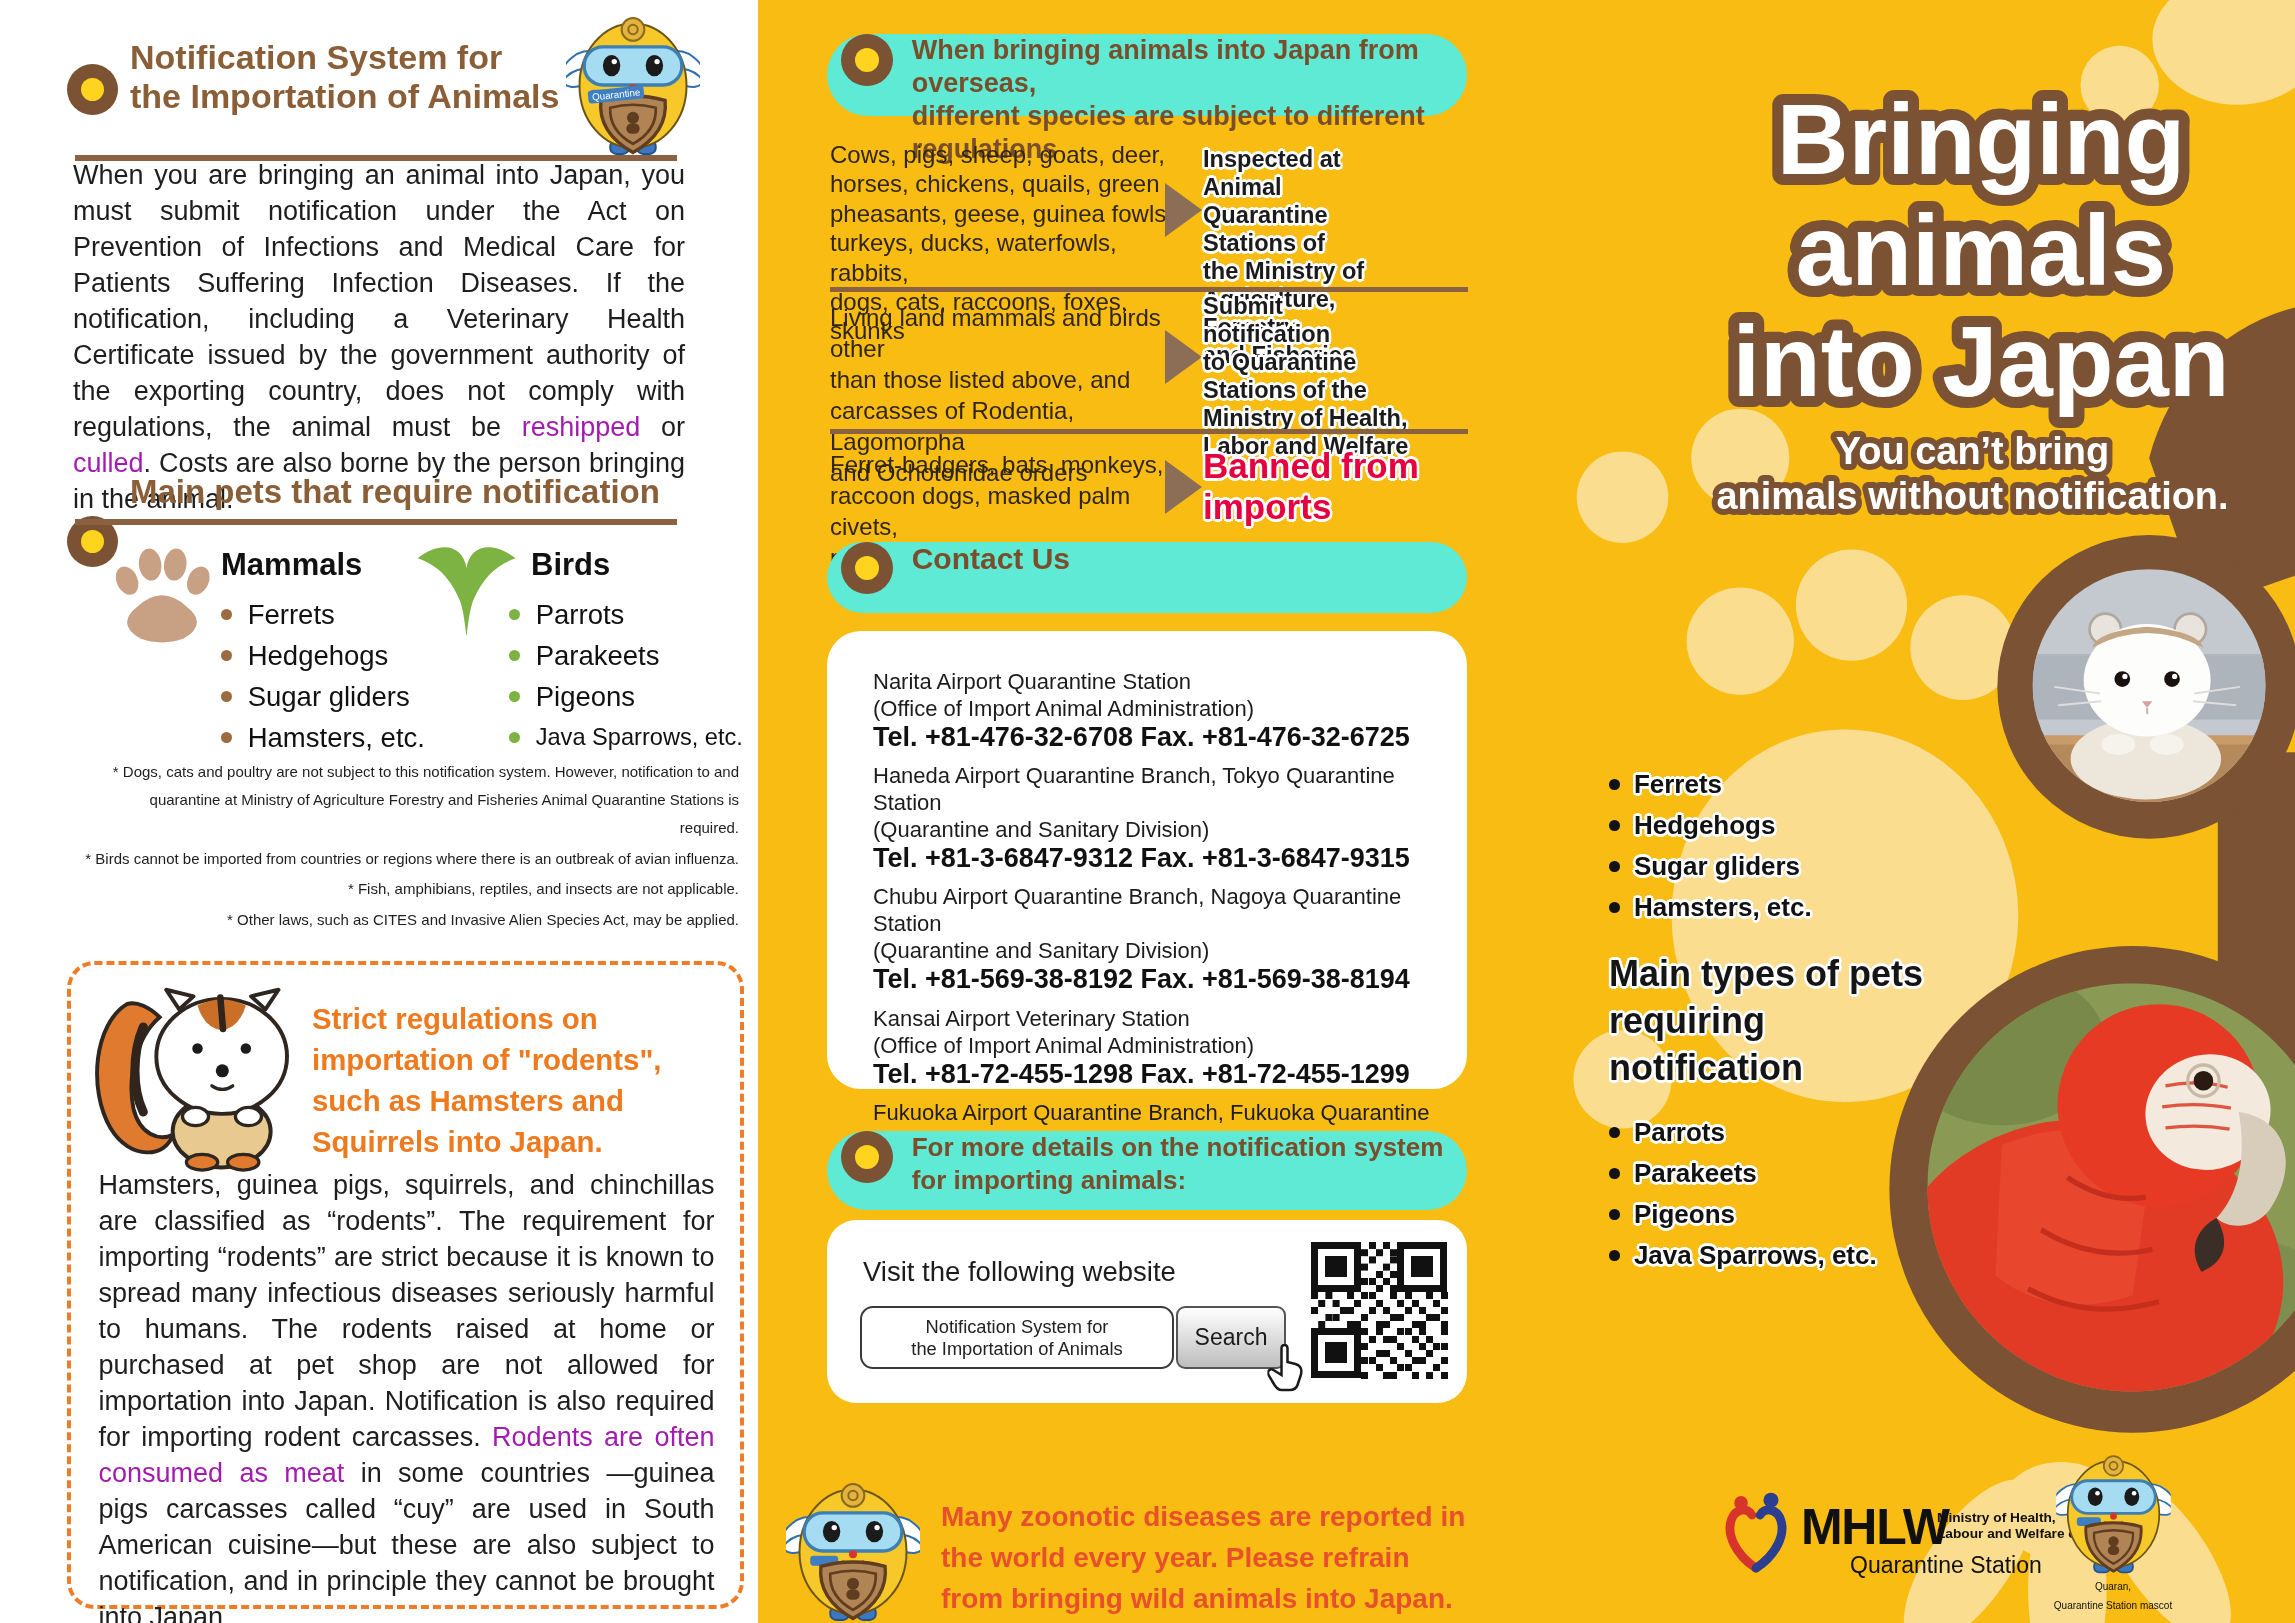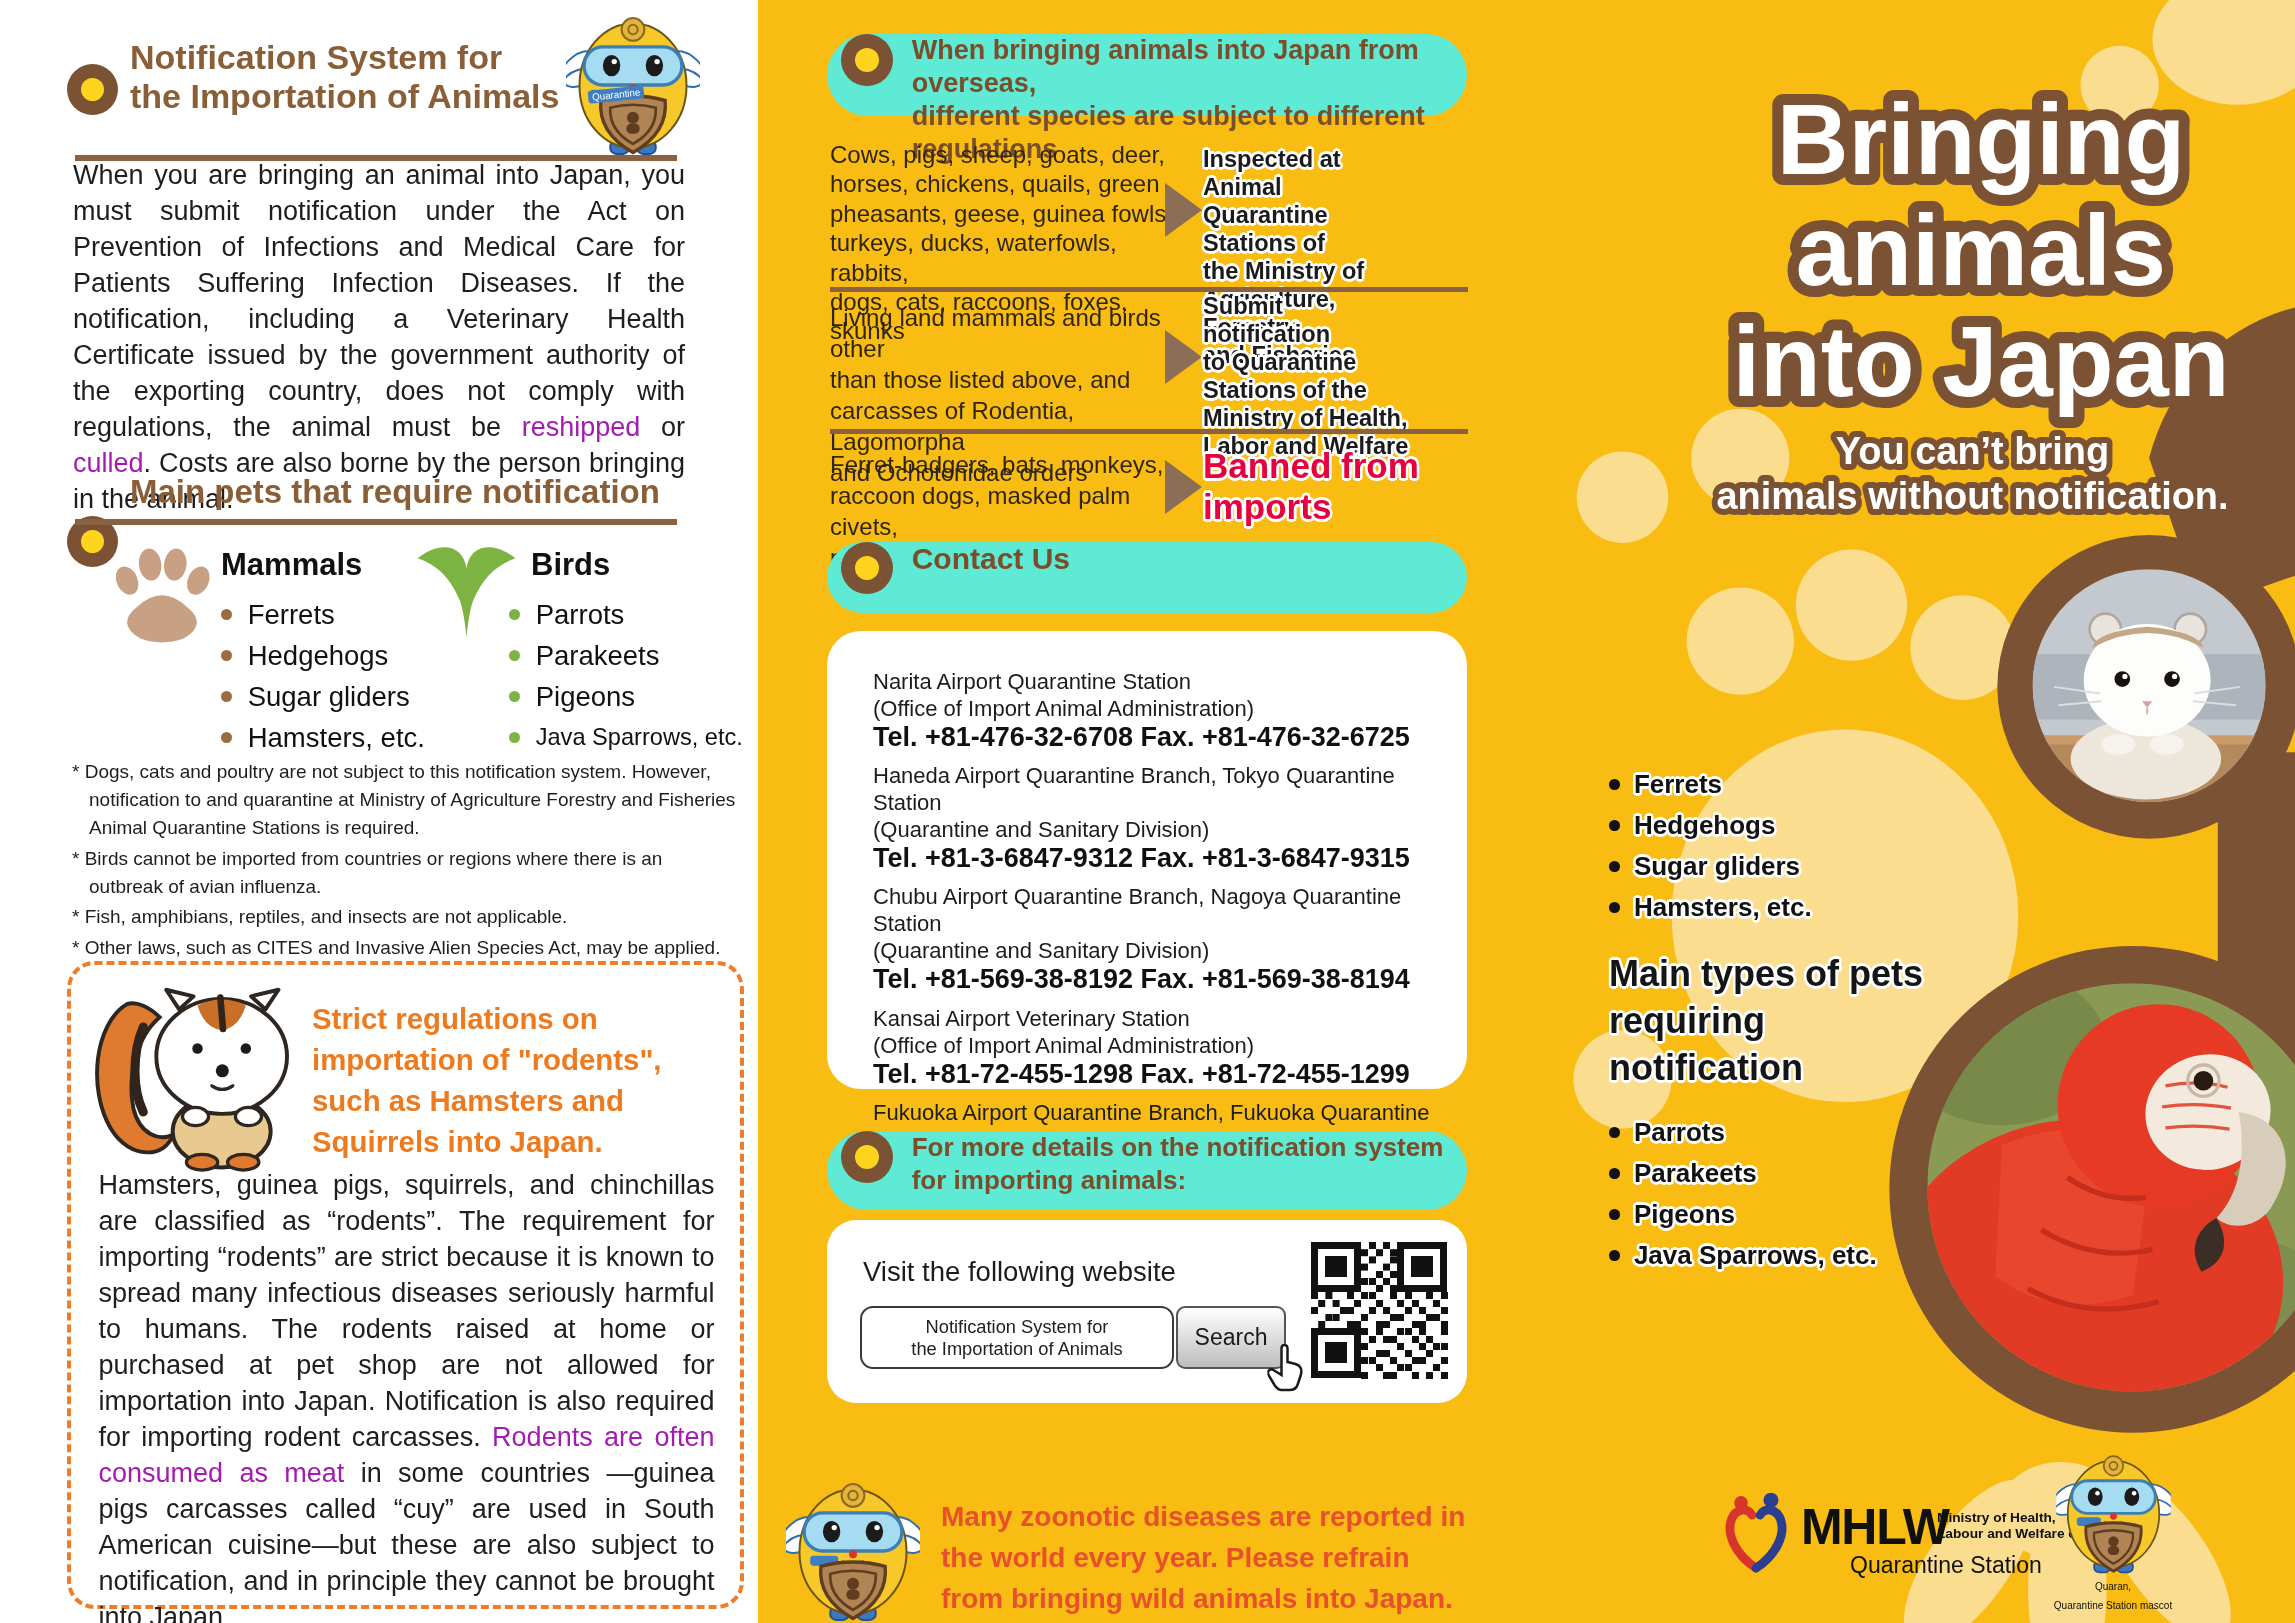--- a/index.html
+++ b/index.html
@@ -19,21 +19,21 @@
   .rule{background:#8A6242;height:5.9px;}
   .bodytext{font-size:27px;line-height:36px;color:#1E1E1E;text-align:justify;}
   .red{color:#a21caf;margin-top:20px;}
   .col-title{font-size:31px;font-weight:bold;color:#111;}
   .petlist{list-style:none;margin:0;padding:0;}
   .petlist li{display:flex;align-items:center;height:41px;font-size:27.5px;font-weight:500;color:#111;}
   .petlist .dot{width:11px;height:11px;border-radius:50%;margin-right:15.7px;flex:0 0 auto;}
   .petlist.mam .dot{background:#9C6B3F;}
   .petlist.brd .dot{background:#7CB342;}
   .petlist.brd li:last-child{font-size:23.6px;}
-  .notes{font-size:19px;line-height:28px;color:#1E1E1E;}
+  .notes{font-size:15px;line-height:28px;color:#1E1E1E;text-align:right;}
   .notes div{padding-left:17px;text-indent:-17px;margin-bottom:2.6px;}
   .rodent-box{border:4.6px dashed #F07C28;border-radius:27.5px;}
   .rodent-title{font-size:29.4px;line-height:41px;font-weight:bold;color:#EF7A1E;}
 
   
   .pill{background:#5eead4;border-radius:43px;display:flex;align-items:flex-start;}
   .pill .donut{width:52px;height:52px;margin:0 18.3px 0 14.4px;flex:0 0 auto;}
   .pill-text{font-weight:bold;color:#7B4E2B;}
   .species{font-size:24px;line-height:29.4px;color:#2F2512;font-weight:500;}
   .arrow{width:0;height:0;border-left:37px solid #8C6D55;

